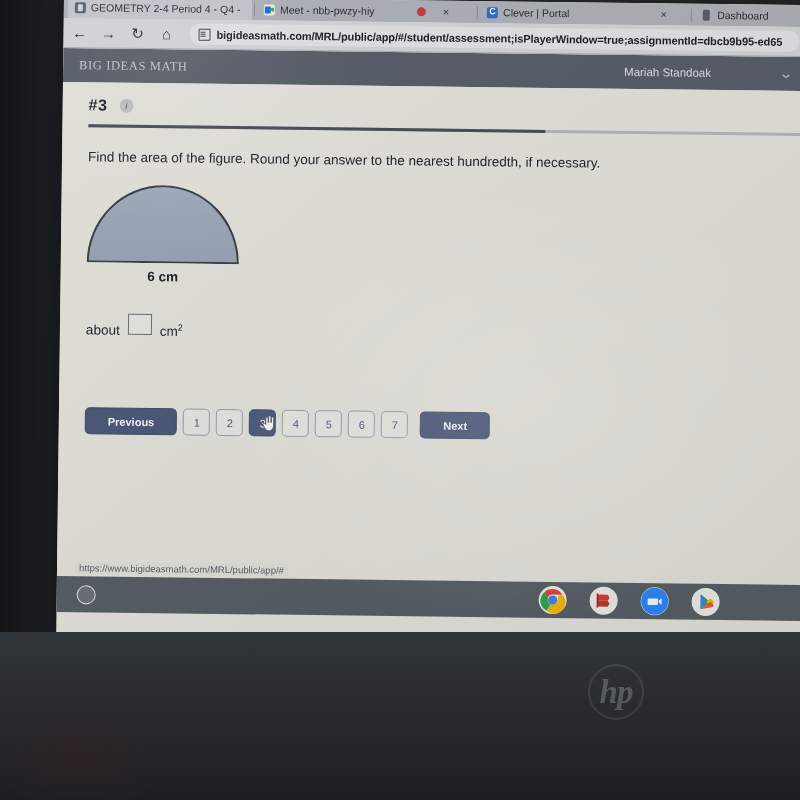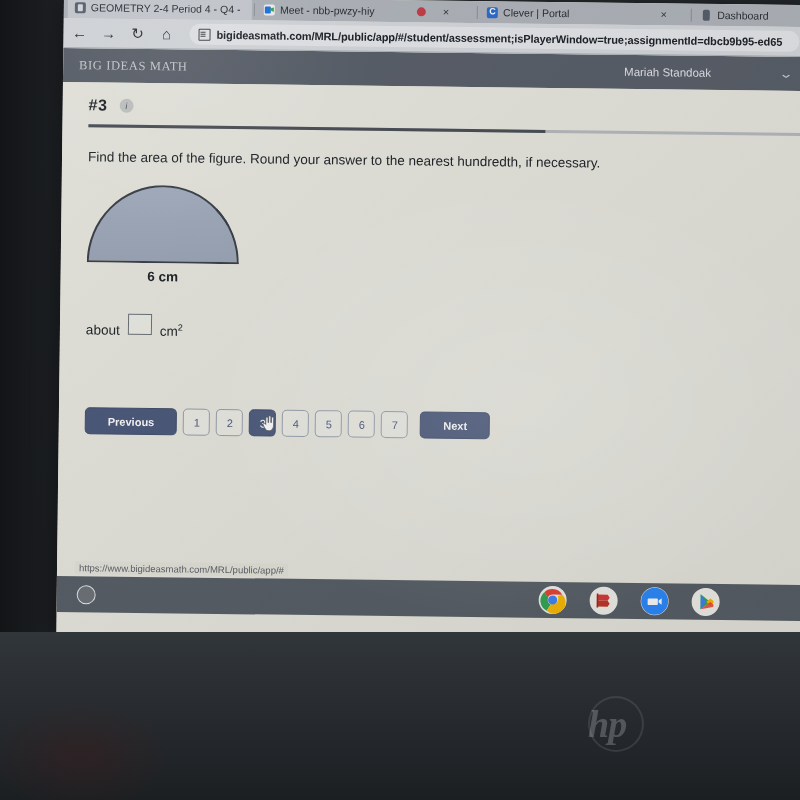--- a/index.html
+++ b/index.html
@@ -21,28 +21,28 @@
   
   .bezel-left {
     position: absolute; left: 0; top: 0; width: 90px; height: 800px;
     background: linear-gradient(to right, #121416 0%, #1d2023 60%, #262a2e 100%);
   }
   .bezel-bottom {
     position: absolute; left: 0; top: 632px; width: 800px; height: 168px;
     background: linear-gradient(to bottom, #31363a 0%, #2a2e32 35%, #1c1f22 100%);
   }
   .hp-logo {
-    position: absolute; left: 588px; top: 696px;
+    position: absolute; left: 588px; top: 664px;
     width: 56px; height: 56px;
     border-radius: 50%;
     color: rgba(190,196,202,0.30);
     font-family: "Liberation Serif", serif;
     font-style: italic; font-weight: bold;
-    font-size: 38px;
-    line-height: 56px; 
+    font-size: 33px;
+    line-height: 56px; text-align: center;
     letter-spacing: -1px;
     box-shadow: inset 0 0 0 2px rgba(190,196,202,0.14);
   }
   .desk-shadow {
     position: absolute; left: -10px; top: 700px; width: 180px; height: 110px;
     background: radial-gradient(ellipse at center, rgba(60,30,30,0.45) 0%, rgba(20,12,12,0) 70%);
   }
 
   
   #screen {

